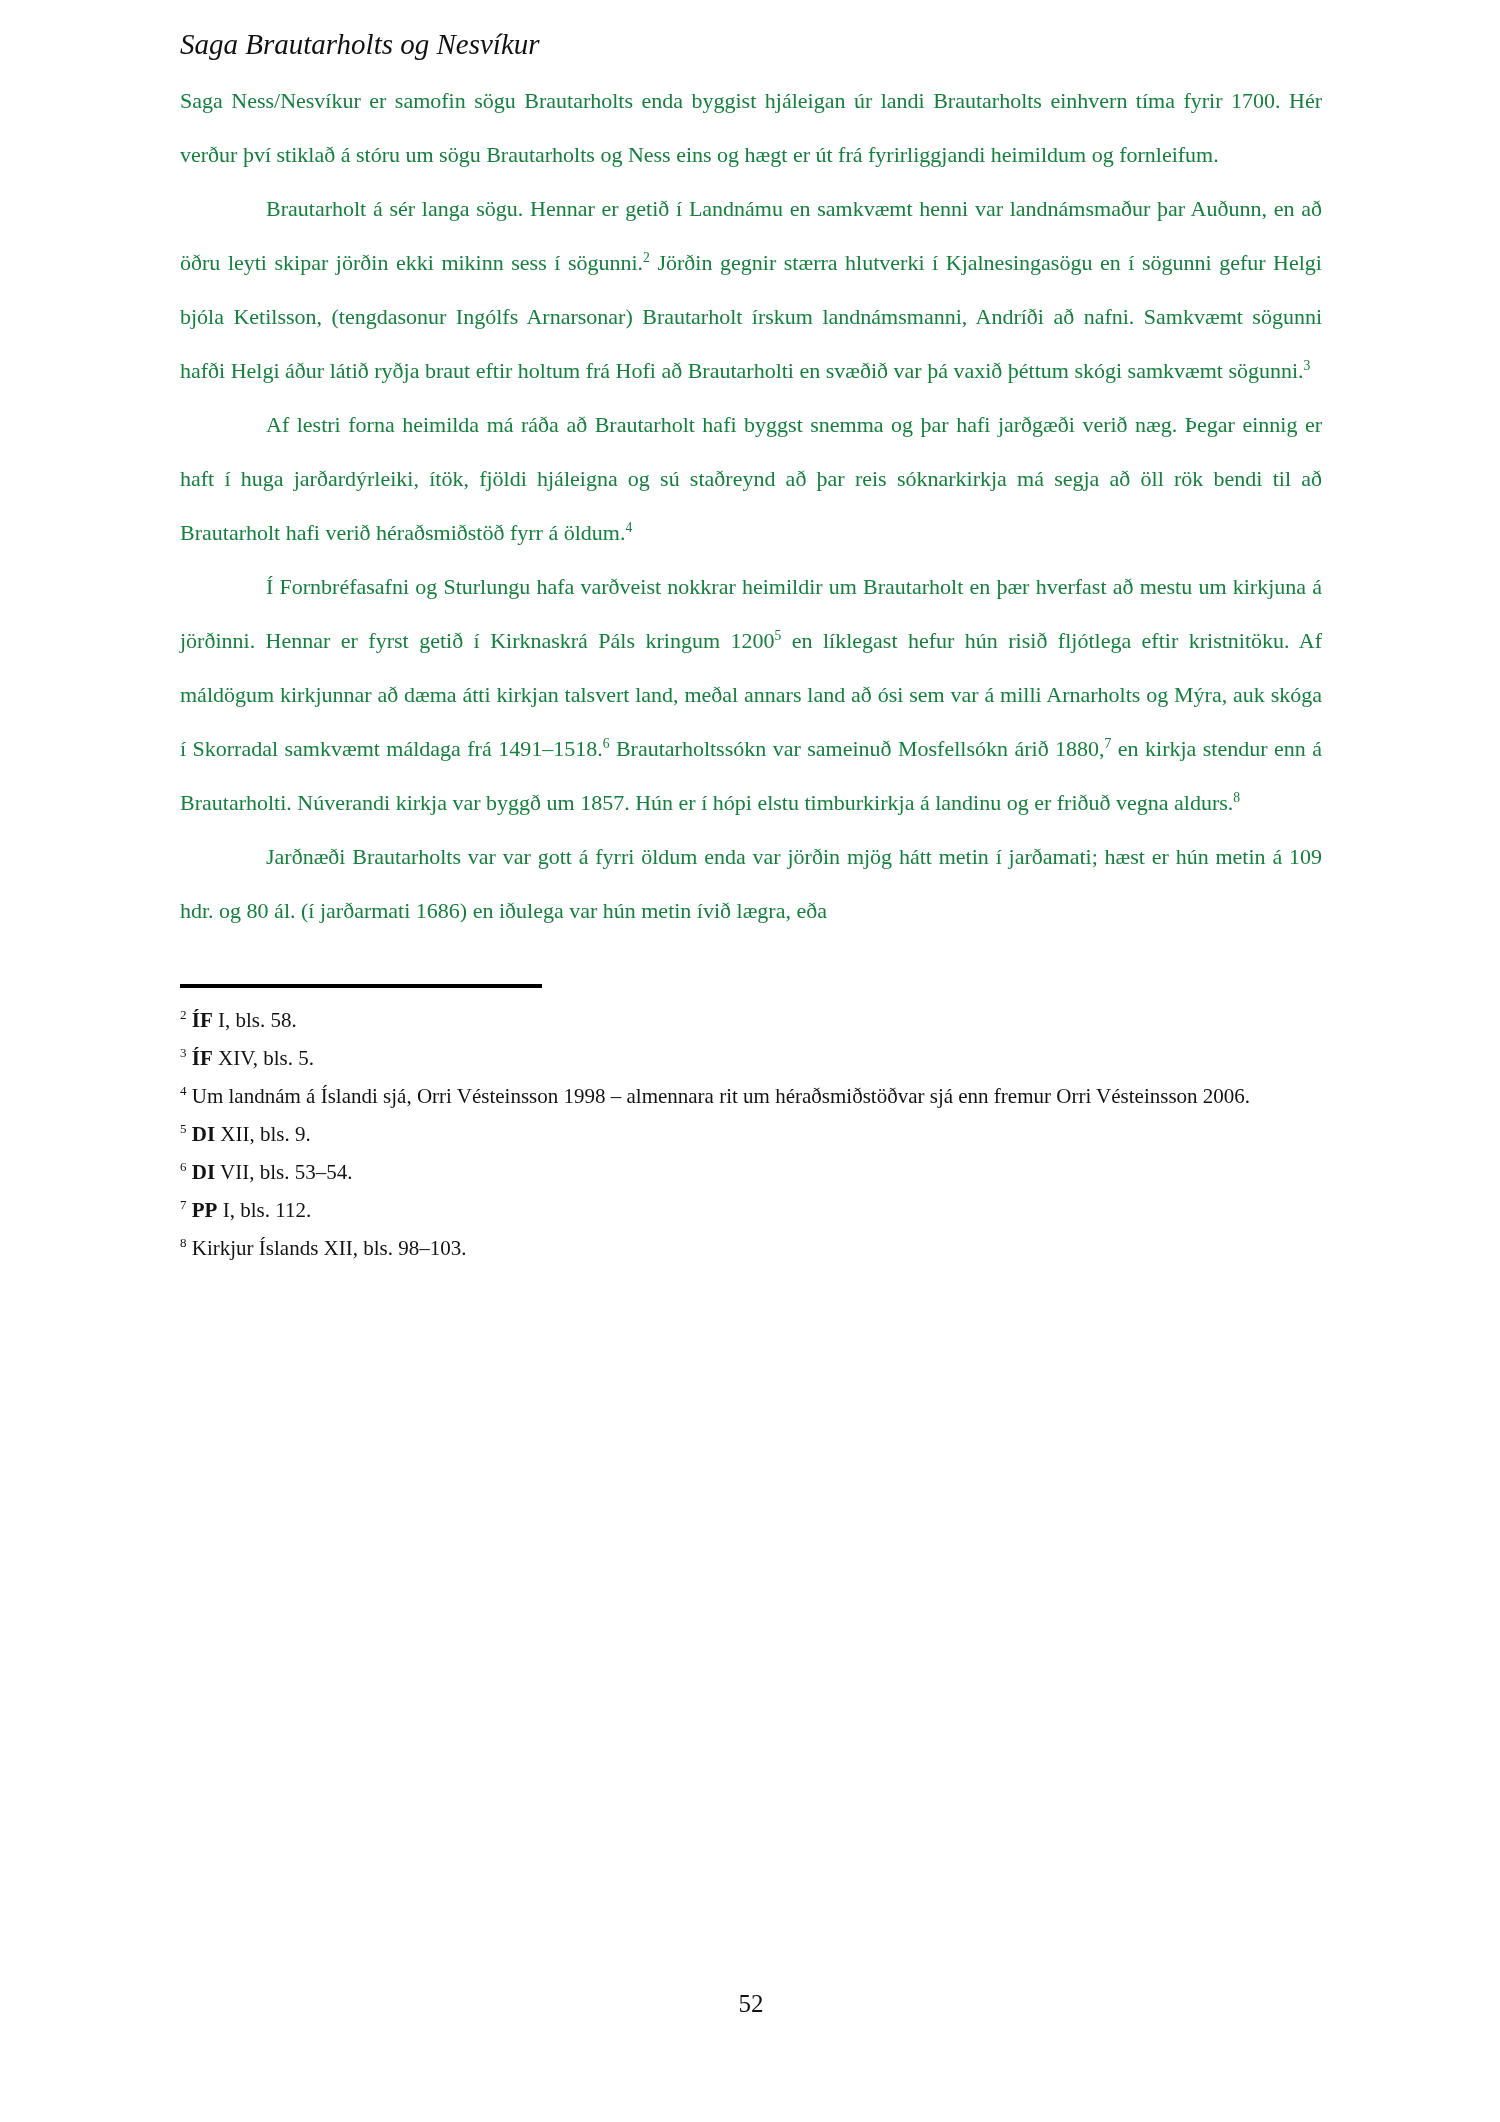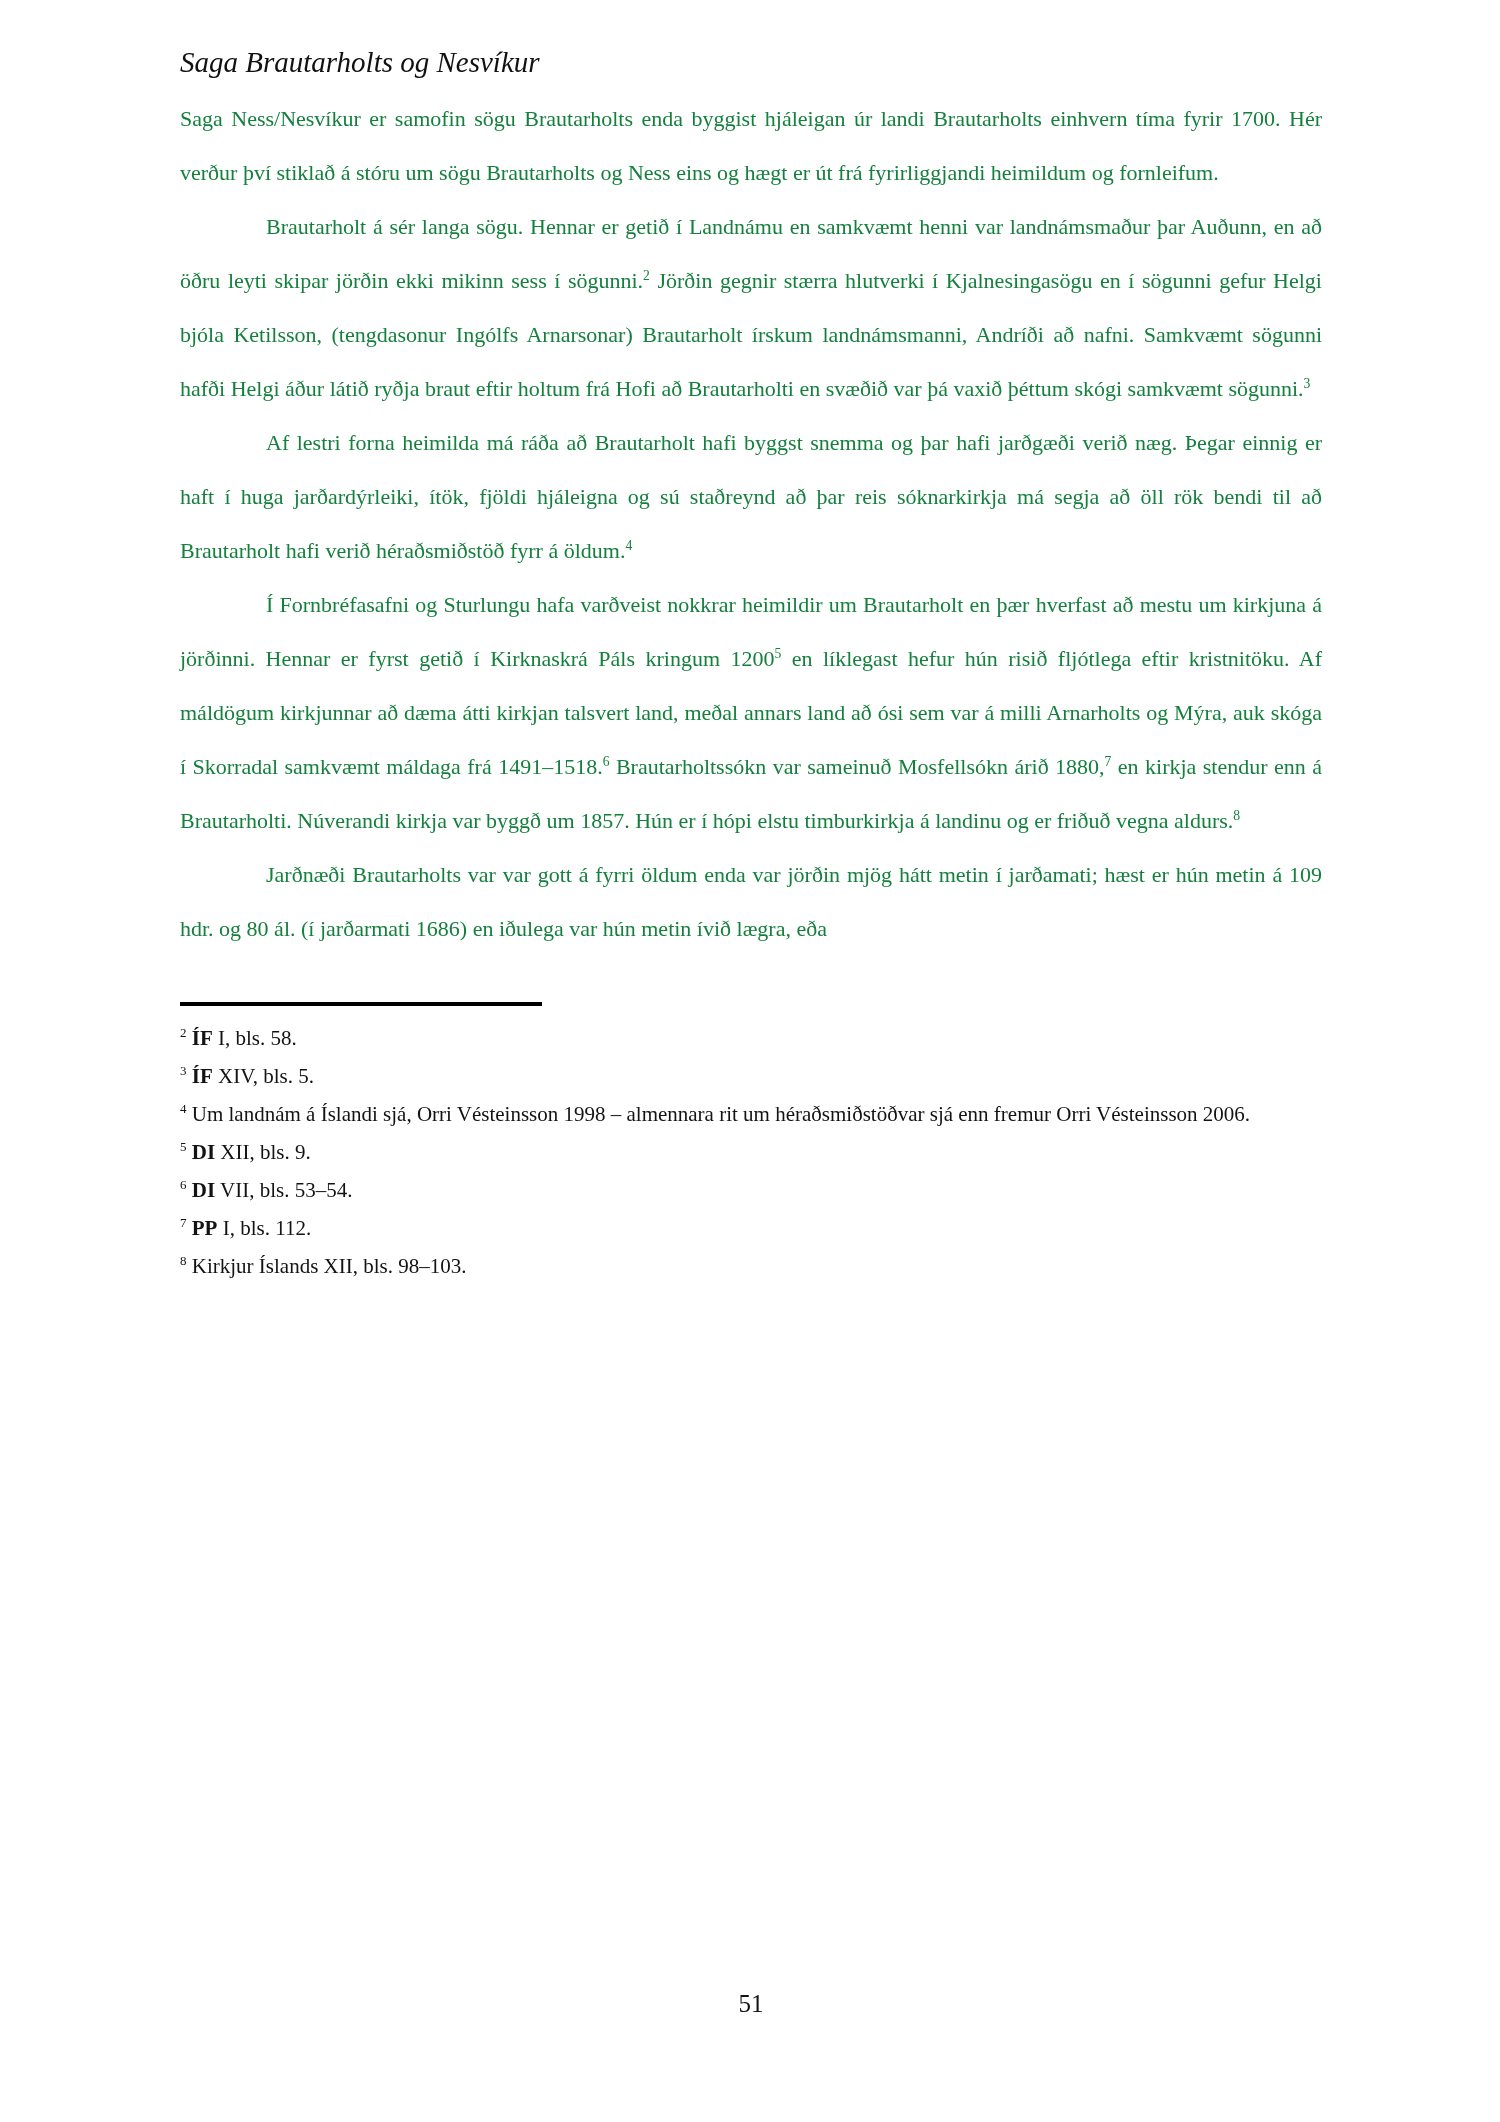--- a/index.html
+++ b/index.html
@@ -21,21 +21,21 @@
   }
   h1.title {
     margin-top: 183px;
     font-size: 34px;
     font-weight: bold;
     line-height: 44px;
     letter-spacing: 0.5px;
     color: #111111;
   }
   h2.subtitle {
-    margin-top: 42px;
+    margin-top: 24px;
     font-size: 29px;
     font-style: italic;
     font-weight: normal;
     line-height: 40px;
     color: #111111;
   }
   .body-text { margin-top: 10px; }
   .body-text p.para {
     font-size: 22px;
     line-height: 54px;
@@ -92,14 +92,14 @@
     <div class="footnotes" id="footnotes">
         <p class="footnote"><sup>2</sup> <span class="fn-bold">ÍF</span><span class=""> I, bls. 58.</span></p>
         <p class="footnote"><sup>3</sup> <span class="fn-bold">ÍF</span><span class=""> XIV, bls. 5.</span></p>
         <p class="footnote"><sup>4</sup> <span class="">Um landnám á Íslandi sjá, Orri Vésteinsson 1998 – almennara rit um héraðsmiðstöðvar sjá enn fremur Orri Vésteinsson 2006.</span></p>
         <p class="footnote"><sup>5</sup> <span class="fn-bold">DI</span><span class=""> XII, bls. 9.</span></p>
         <p class="footnote"><sup>6</sup> <span class="fn-bold">DI</span><span class=""> VII, bls. 53–54.</span></p>
         <p class="footnote"><sup>7</sup> <span class="fn-bold">PP</span><span class=""> I, bls. 112.</span></p>
         <p class="footnote"><sup>8</sup> <span class="">Kirkjur Íslands XII, bls. 98–103.</span></p>
       </div>
   </div>
-  <div class="page-number">51</div>
+  <div class="page-number">52</div>
 </div>
 
 </body></html>

